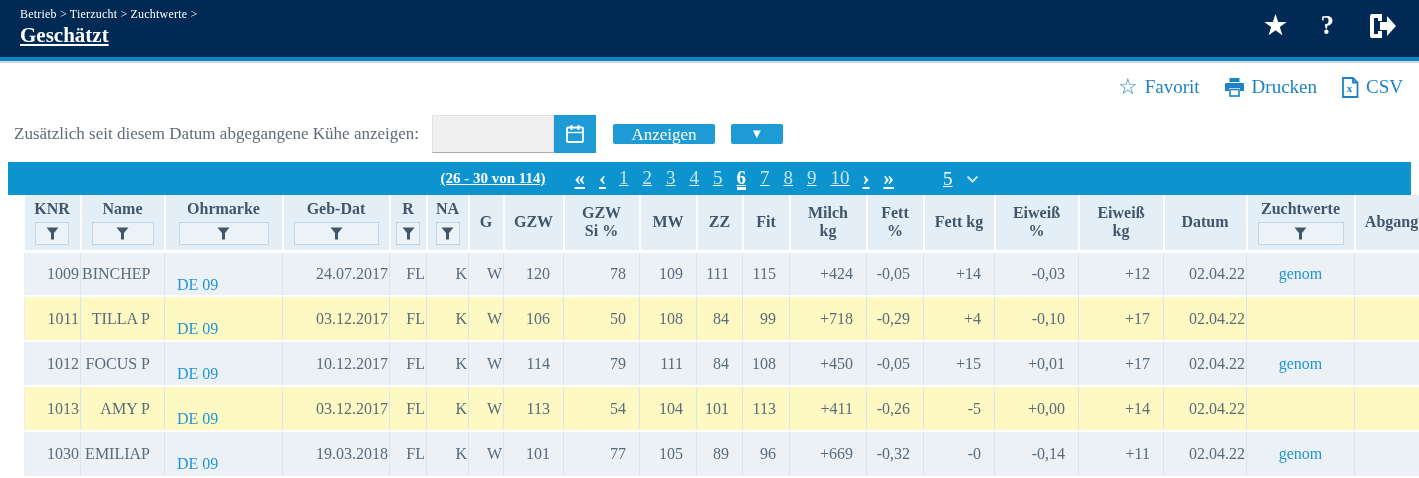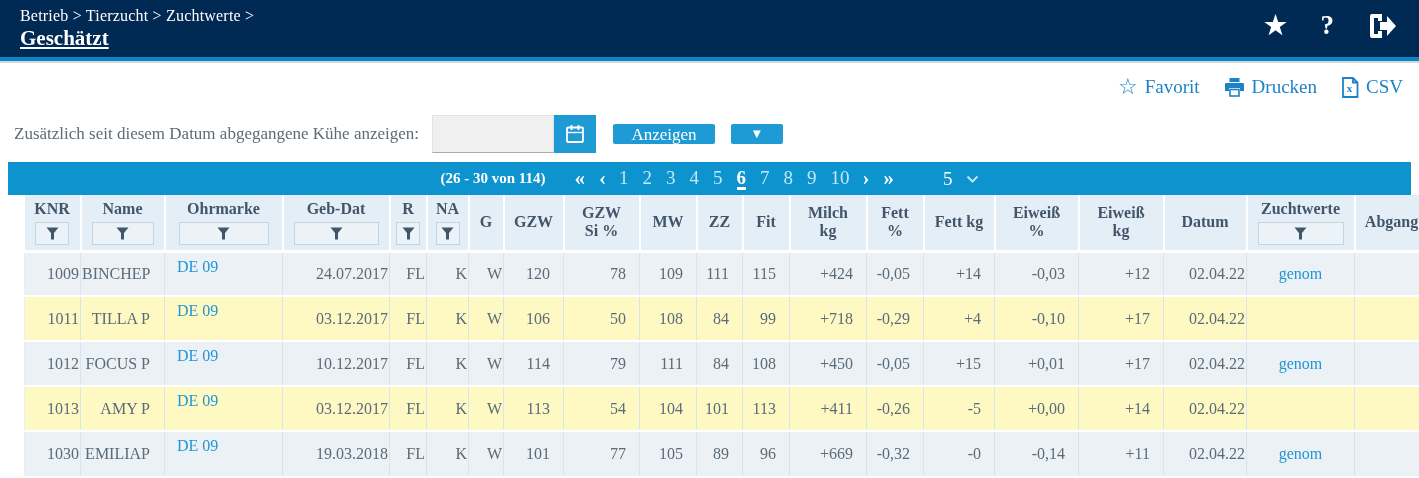--- a/index.html
+++ b/index.html
@@ -11,21 +11,21 @@
   html,body{margin:0;padding:0}
   body{
     width:1419px;height:478px;overflow:hidden;background:#fff;
     font-family:"Liberation Serif",serif;
   }
   
   .app-header{
     background:var(--navy);height:57px;position:relative;
     padding:7px 0 0 20px;color:#fff;
   }
-  .breadcrumb{font-size:16px;letter-spacing:.2px}
+  .breadcrumb{font-size:12px;letter-spacing:.2px}
   .page-title{
     display:inline-block;font-size:21px;font-weight:bold;
     text-decoration:underline;margin-top:1px;color:#fff;cursor:pointer;
   }
   .header-icons{
     position:absolute;right:22px;top:11px;display:flex;align-items:center;gap:32px;
   }
   .hdr-star{font-size:29px;line-height:1;cursor:pointer;font-family:"DejaVu Sans",sans-serif}
   .hdr-help{font-size:27px;font-weight:bold;line-height:1;cursor:pointer}
   .hdr-logout{cursor:pointer;display:block}
@@ -53,21 +53,21 @@
   .btn{
     background:var(--btn);color:#fff;border:none;height:20px;cursor:pointer;
     font-family:"Liberation Serif",serif;font-size:17px;border-radius:2px;
   }
   .btn-anzeigen{width:102px;margin-left:17px}
   .btn-spalten{margin-left:16px;padding:0 22px;display:flex;align-items:center;gap:14px}
   .caret{font-size:10px;line-height:1;font-family:"DejaVu Sans",sans-serif}
   
   .pagination{
     margin:0 8px;height:33px;background:var(--bar);color:#fff;
-    display:flex;align-items:center;justify-content:center;font-size:19px;
+    display:flex;align-items:center;justify-content:center;font-size:19px;text-decoration:underline;
   }
   .pg-range{font-weight:bold;font-size:15px;margin-right:22px}
   .pg-arrow{font-weight:bold;cursor:pointer;margin:0 7px;font-size:21px;line-height:1}
   .pages{display:flex;gap:14px;margin:0 6px}
   .page{color:#c4e6f5;cursor:pointer;line-height:1;padding-bottom:3px}
   .page.active{color:#fff;font-weight:bold;border-bottom:3px solid #fff;padding-bottom:0}
   .pagesize{display:flex;align-items:center;gap:13px;margin-left:42px;cursor:pointer}
   .pagesize svg{display:block}
   
   .table-wrap{margin:0 24px}
@@ -87,21 +87,21 @@
     border-left:1px solid var(--border);border-top:2px solid #fff;
   }
   td:first-child{border-left:1px solid #e7eef4}
   td:last-child{border-right:1px solid #e7eef4}
   tr.odd td{background:var(--row-shade)}
   tr.even td{background:#fef9c3}
   td.al-c{text-align:right}
   td.al-cl{text-align:center}
   td.al-n{text-align:right;padding-right:13px}
   td.al-r{text-align:right;padding-right:14px}
-  td.al-lt{text-align:left;vertical-align:top;padding:5px 0 0 12px}
+  td.al-lt{text-align:left;vertical-align:top;padding:23px 0 0 12px}
   .cell-link{color:var(--cell-link);cursor:pointer}
 </style>
 </head>
 <body>
 
 <div class="app-header">
   <div>
     <div class="breadcrumb">Betrieb &gt; Tierzucht &gt; Zuchtwerte &gt;</div>
     <span class="page-title">Geschätzt</span>
   </div>

